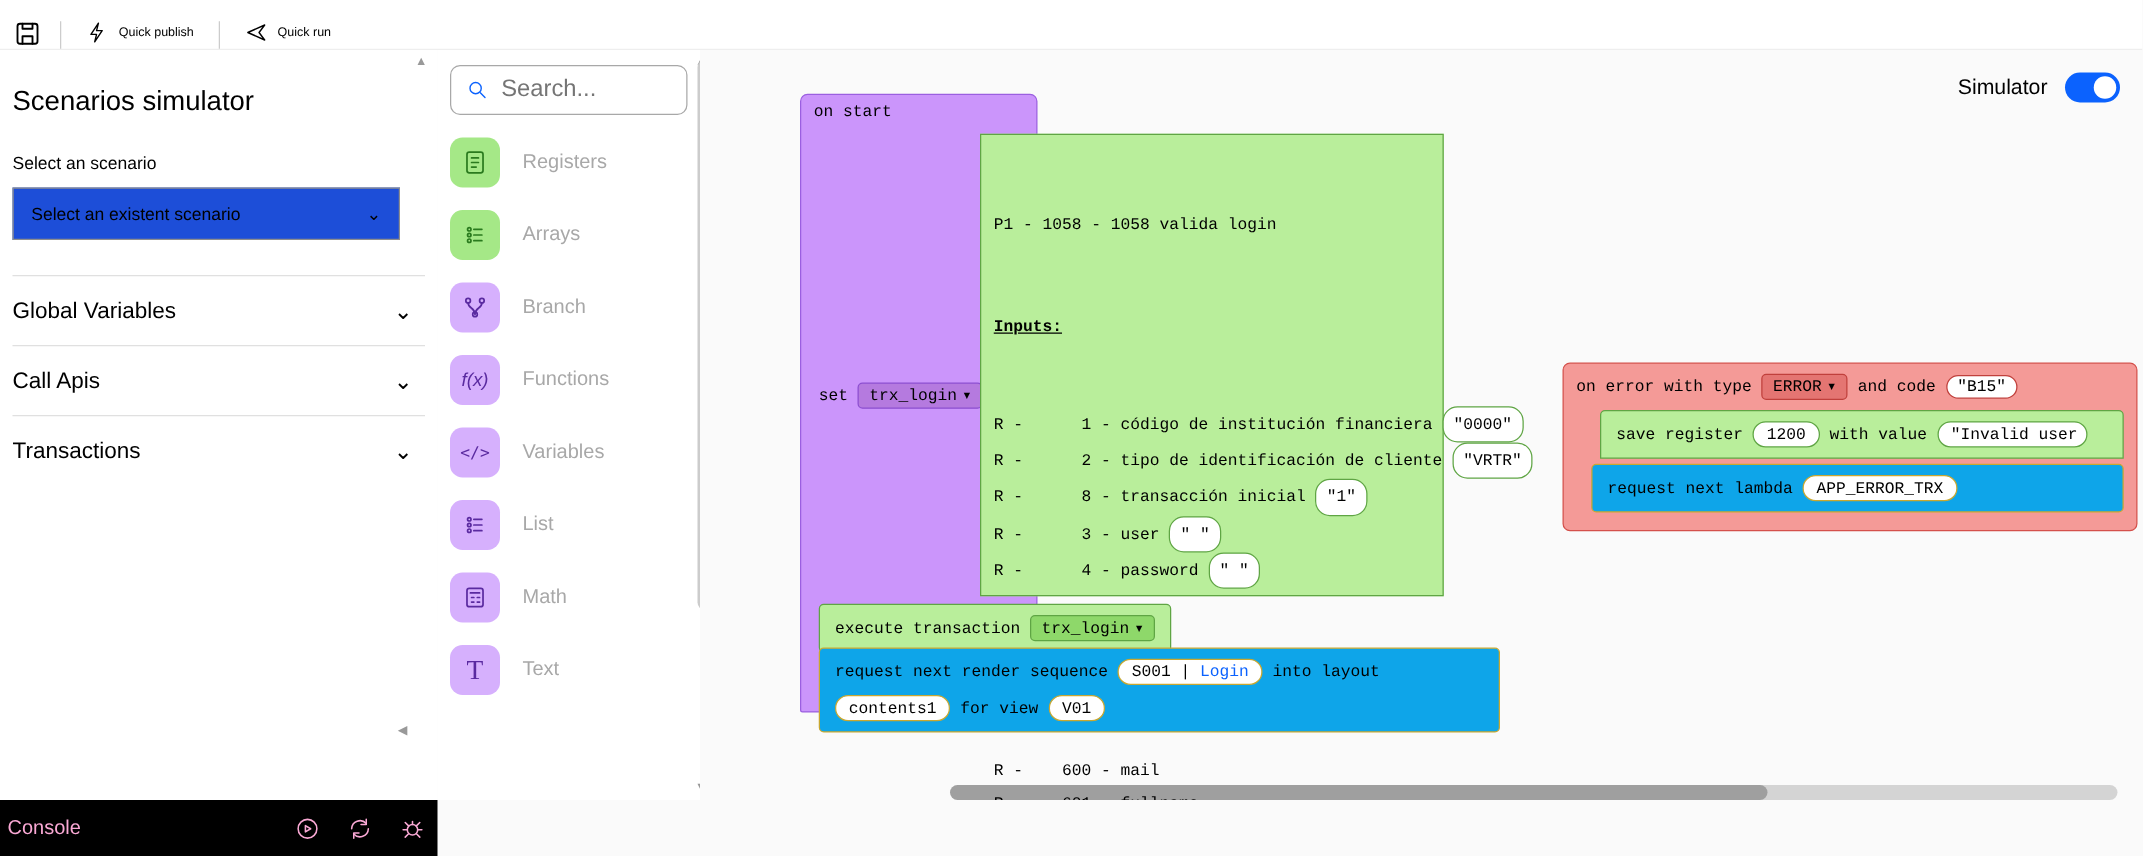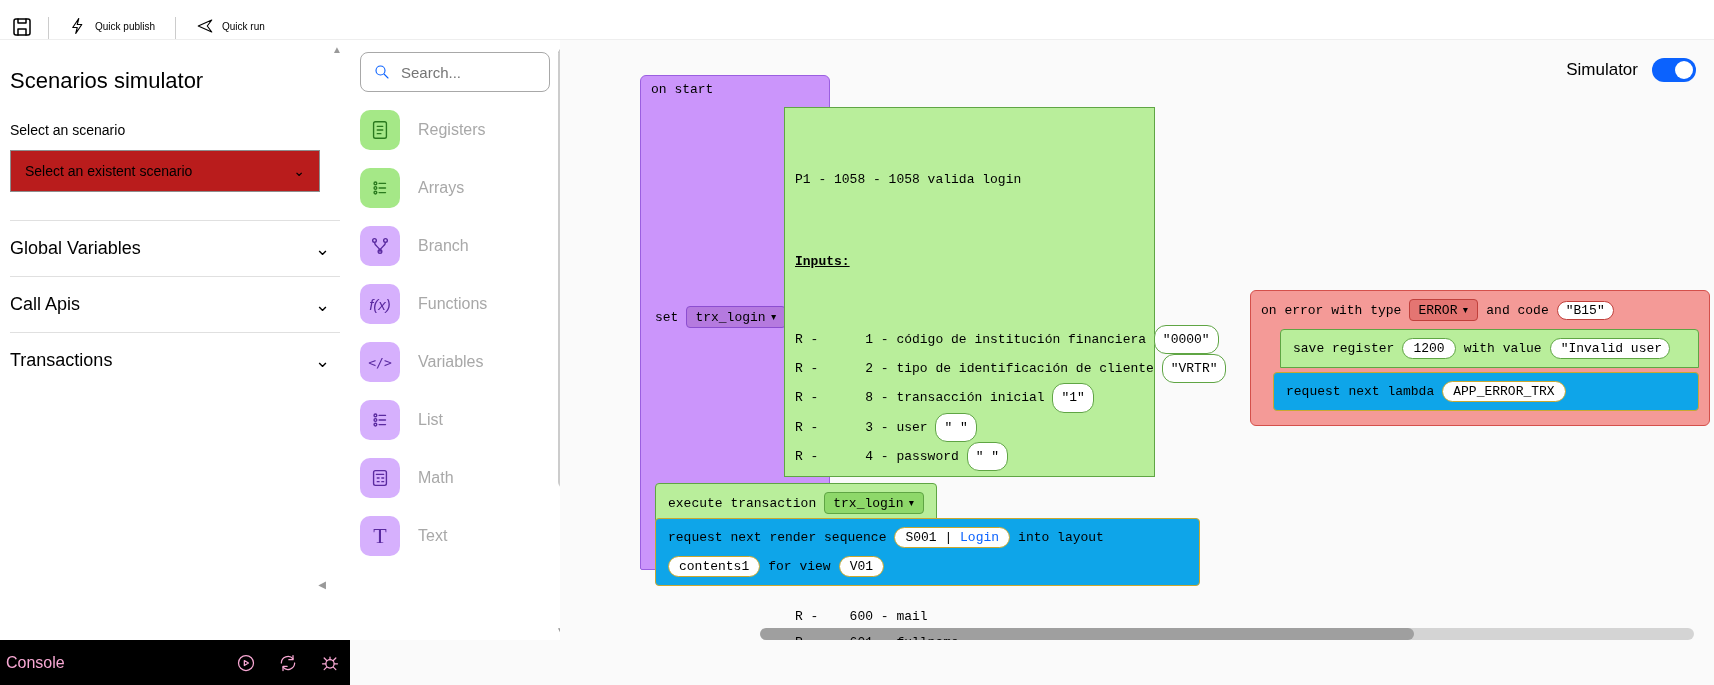--- a/index.html
+++ b/index.html
@@ -9,28 +9,28 @@
   .topbar-sep { width: 1px; height: 22px; background: #ccc; margin: 0 6px; }
   .topbar-btn { display: flex; align-items: center; gap: 8px; padding: 4px 6px; cursor: pointer; color: #000; }
   .topbar-btn svg { width: 18px; height: 18px; }
   .icon-btn { display:flex; align-items:center; justify-content:center; width: 24px; height: 24px; cursor:pointer; }
   
   .main { flex: 1; display: flex; overflow: hidden; position: relative; }
   
   .sidebar { width: 350px; background: #fff; display: flex; flex-direction: column; padding: 18px 10px 10px 10px; position: relative; }
   .sidebar h1 { font-size: 22px; font-weight: 400; margin: 10px 0 28px 0; }
   .sidebar-label { font-size: 14px; margin-bottom: 12px; }
-  .select { width: 310px; height: 42px; border: 1px solid #8d8d8d; background: #b91c1c; display: flex; align-items: center; padding: 0 14px; justify-content: space-between; font-size: 14px; margin-bottom: 28px; cursor: pointer; }
+  .select { width: 310px; height: 42px; border: 1px solid #8d8d8d; background: #1d4ed8; display: flex; align-items: center; padding: 0 14px; justify-content: space-between; font-size: 14px; margin-bottom: 28px; cursor: pointer; }
   .accordion { display: flex; align-items: center; justify-content: space-between; height: 56px; border-top: 1px solid #e0e0e0; font-size: 18px; cursor: pointer; padding-right: 10px; }
   .accordion:last-of-type { border-bottom: 1px solid #e0e0e0; }
   .small-tri { font-size:10px; color:#999; }
   
   .palette { width: 210px; background: #fff; padding: 12px 10px 10px 10px; display: flex; flex-direction: column; gap: 18px; position: relative; }
   .search-wrap { display:flex; align-items:center; gap:10px; border:1px solid #a8a8a8; border-radius:8px; height:40px; padding:0 12px; }
-  .search-wrap input { border:none; outline:none; flex:1; font-size:15px; background:transparent; min-width:0;}
+  .search-wrap input { border:none; outline:none; flex:1; font-size:19px; background:transparent; min-width:0;}
   .pal-item { display:flex; align-items:center; gap:18px; cursor:pointer; }
   .pal-icon { width:40px; height:40px; border-radius:10px; display:flex; align-items:center; justify-content:center; }
   .pal-green { background:#a5e887; }
   .pal-purple { background:#d6b0fd; }
   .pal-label { color:#a8a8a8; font-size:16px; }
   .pal-scrollbar { position:absolute; right:-10px; top:8px; width:12px; height:440px; background:#ccc; border-radius:6px;}
   
   .canvas { flex:1; position:relative; overflow:hidden; background:#fafafa; }
   .canvas-top-right { position:absolute; top:18px; right:18px; display:flex; align-items:center; gap:14px; }
   .sim-label { font-size:17px;text-align:right; }

